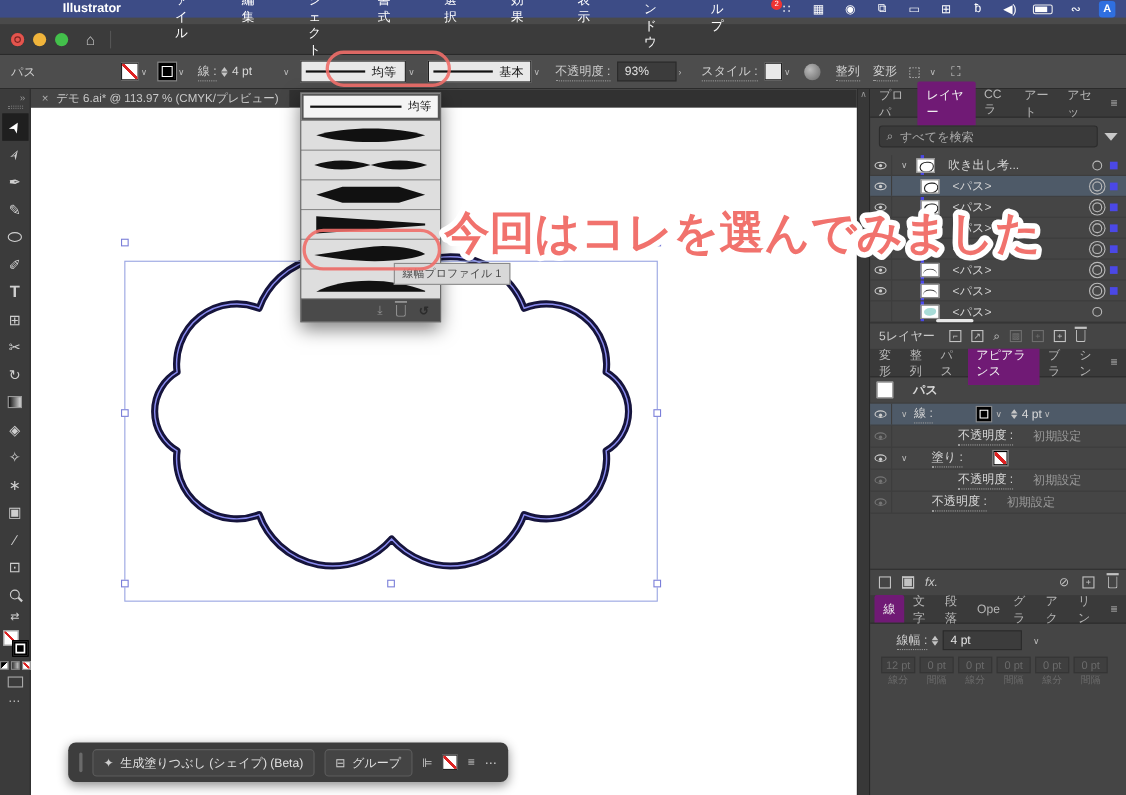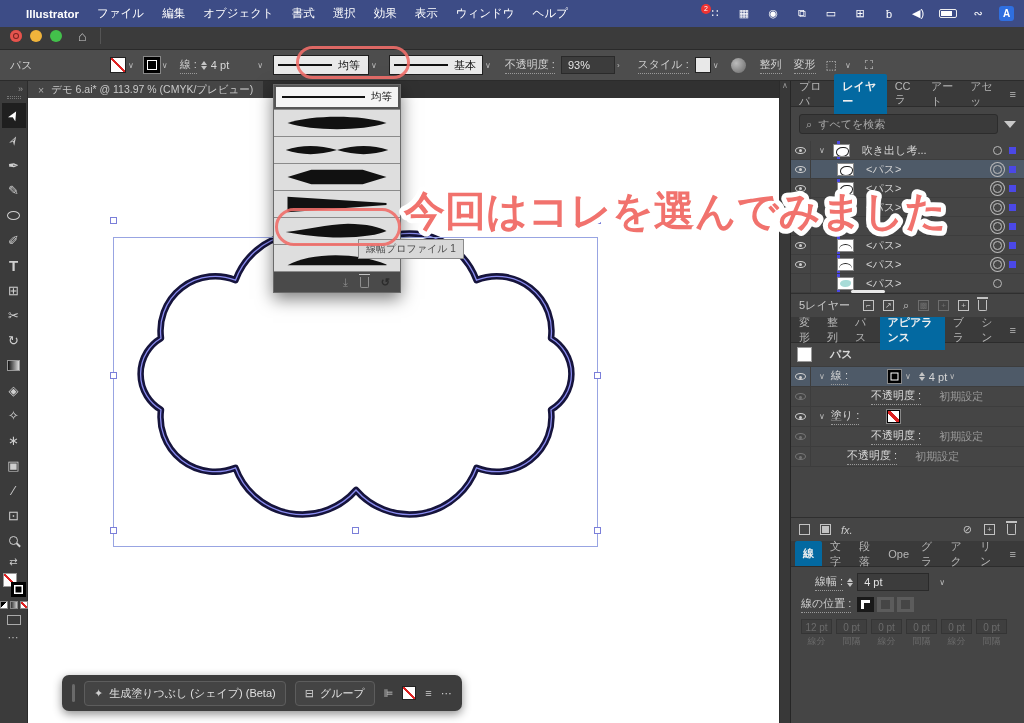--- a/index.html
+++ b/index.html
@@ -2,22 +2,22 @@
 <html style="--menubar: #3d4c86; --accent: #4b48e6; --selection_row: #4e5a68; --cloud_stroke: #16143c; --path_highlight: #8a8cf0; --handle_border: #7b7fd9; --annotation_red: #f1726d;"><head>
 <meta charset="utf-8">
 <style>
   * { margin:0; padding:0; box-sizing:border-box; }
   html,body { background:#222; }
   #app{ position:relative; width:1024px; height:723px; overflow:hidden;
         font-family:"Liberation Sans", sans-serif; font-size:11px; color:#d8d8d8;
         background:#4a4a4a; user-select:none; }
 
   
-  .menubar{ position:absolute; left:0; top:0; width:1024px; height:27px;
-    background:var(--menubar,#3d4c86); display:flex; align-items:center; color:#fff; z-index:10;}
+  .menubar{ position:absolute; left:0; top:0; width:1024px; height:16px;
+    background:var(--menubar,#3d4c86); display:flex; align-items:center; color:#fff; z-index:10;gap:31px;}
   .menubar .apple{ font-size:13px; margin:0 14px 0 12px; }
   .menubar .mi{ margin-right:18px; font-size:11.5px; }
   .menubar .mi.first{ font-weight:bold; }
   .m-status{ margin-left:auto; display:flex; align-items:center; gap:13px; padding-right:10px; }
   .m-status .si{ position:relative; font-size:11px; width:16px; text-align:center; }
   .si .badge{ position:absolute; top:-3px; left:-6px; background:#e33; color:#fff; border-radius:50%;
     width:10px; height:10px; font-size:7px; line-height:10px; text-align:center;}
   .si.batt{ width:18px; height:9px; border:1px solid #eee; border-radius:2px; position:relative;}
   .si.batt::after{ content:""; position:absolute; left:1px; top:1px; bottom:1px; width:70%; background:#fff;}
   .si.ime{ width:15px; height:15px; background:#2f6fe0; border-radius:3px; color:#fff;
@@ -105,21 +105,21 @@
   .tb-ic{ font-size:11px; color:#cfcfcf; }
   .tb-none{ width:14px; height:14px; background:#fff; position:relative; border:1px solid #222;}
   .tb-none::after{ content:""; position:absolute; inset:0;
     background:linear-gradient(45deg, transparent 42%, #d22 42%, #d22 58%, transparent 58%);}
 
   
   .rightpanel{ position:absolute; left:790px; top:81px; width:234px; height:642px; background:#454545;
     border-left:1px solid #262626; z-index:5; }
   .ptabs{ display:flex; align-items:center; background:#3a3a3a; height:26px; padding-left:8px;
     gap:12px; color:#b5b5b5; font-size:11px; border-bottom:1px solid #2c2c2c;}
-  .ptabs .tab.active{ background:#0369a1; color:#efefef; padding:5px 8px; margin:0 -4px; border-radius:2px 2px 0 0;font-weight:bold;}
+  .ptabs .tab.active{ background:#701a75; color:#efefef; padding:5px 8px; margin:0 -4px; border-radius:2px 2px 0 0;}
   .ptabs .menu{ margin-left:auto; margin-right:8px; color:#bbb; }
   .searchrow{ display:flex; align-items:center; margin:7px 8px; gap:6px; }
   .searchbox{ flex:1; background:#3a3a3a; border:1px solid #2c2c2c; border-radius:3px; height:20px;
     display:flex; align-items:center; gap:6px; padding:0 6px; color:#a8a8a8; }
   .funnel{ width:0; height:0; border-left:6px solid transparent; border-right:6px solid transparent;
     border-top:7px solid #c9c9c9; position:relative; }
   .lrow{ position:relative; display:flex; align-items:center; height:19px; border-bottom:1px solid #3d3d3d;
     font-size:11px; color:#d5d5d5; padding-right:4px;}
   .lrow.selected{ background:var(--selection_row,#4e5a68); }
   .eyecell{ width:20px; display:flex; justify-content:center; border-right:1px solid #3d3d3d; align-self:stretch; align-items:center;}
@@ -512,21 +512,21 @@
             <span class="eye" style="opacity:.35;"></span>
           </span>
         <span class="u" style="margin-left:60px;">不透明度 :</span>
         <span class="dim" style="margin-left:18px;">初期設定</span>
       </div>
       <div class="arow">
         <span class="eyecell">
             <span class="eye"></span>
           </span>
         <span class="lchev">∨</span>
-        <span class="u" style="margin-left:6px;">塗り :</span>
+        <span class="u" style="margin-left:22px;">塗り :</span>
         <span class="minisw none" style="margin-left:28px;"></span>
       </div>
       <div class="arow">
         <span class="eyecell">
             <span class="eye" style="opacity:.35;"></span>
           </span>
         <span class="u" style="margin-left:60px;">不透明度 :</span>
         <span class="dim" style="margin-left:18px;">初期設定</span>
       </div>
       <div class="arow">
@@ -562,34 +562,20 @@
 
     <div class="srow" style="margin-top:4px;">
       <span class="u" style="margin-left:14px;">線幅 :</span>
       <span class="stepper">
           <b class="up"></b>
           <b class="dn"></b>
         </span>
       <span class="field" style="width:72px;">4 pt</span>
       <span class="chev" style="margin-left:10px;">∨</span>
     </div>
-    <div class="srow">
-      <span class="u">線の位置 :</span>
-      <span class="btn3">
-        <span class="tbn on j">
-            <i style="border-width:3px 0 0 3px; border-style:solid;"></i>
-          </span>
-        <span class="tbn dim j">
-            <i></i>
-          </span>
-        <span class="tbn dim j">
-            <i></i>
-          </span>
-      </span>
-    </div>
     <div class="dashgrid">
       <span class="dcell"><span class="dval" style="display:block;">12 pt</span><span class="dlab">線分</span></span>
       <span class="dcell"><span class="dval" style="display:block;">0 pt</span><span class="dlab">間隔</span></span>
       <span class="dcell"><span class="dval" style="display:block;">0 pt</span><span class="dlab">線分</span></span>
       <span class="dcell"><span class="dval" style="display:block;">0 pt</span><span class="dlab">間隔</span></span>
       <span class="dcell"><span class="dval" style="display:block;">0 pt</span><span class="dlab">線分</span></span>
       <span class="dcell"><span class="dval" style="display:block;">0 pt</span><span class="dlab">間隔</span></span>
     </div>
   </div>
 

